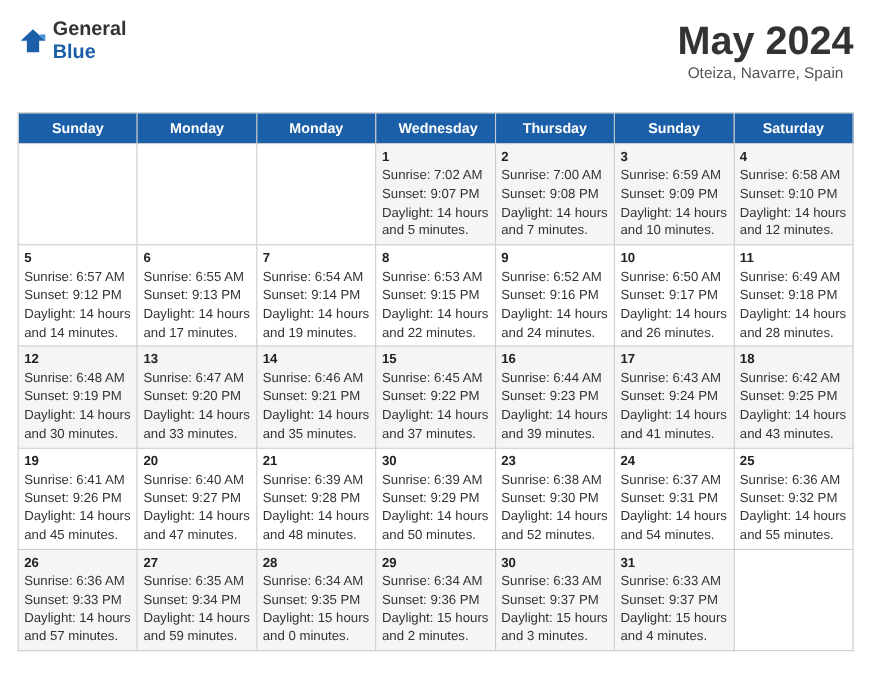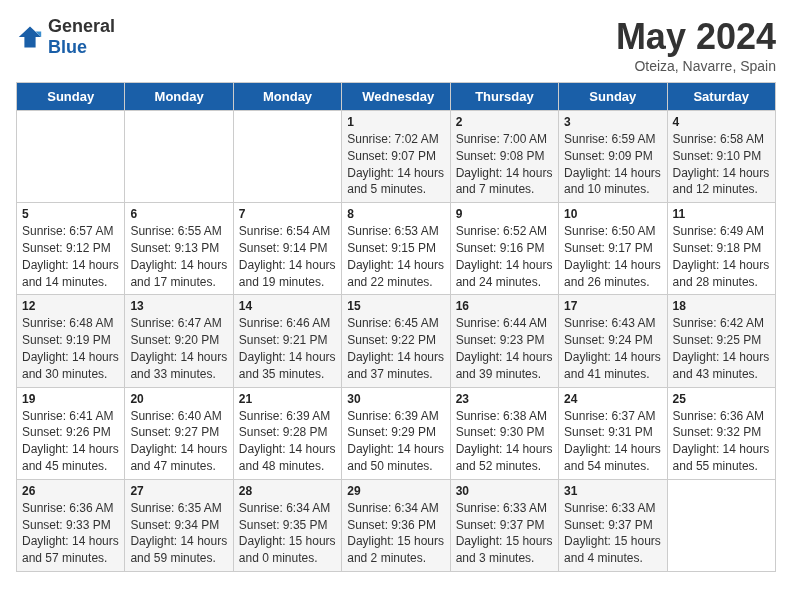--- a/index.html
+++ b/index.html
@@ -7,21 +7,21 @@
       font-family: Arial, sans-serif;
       background: #fff;
       width: 792px;
       min-height: 612px;
       padding: 16px;
     }
     .header-area {
       display: flex;
       justify-content: space-between;
       align-items: flex-start;
-      margin-bottom: 8px;
+      margin-bottom: 28px;
     }
     .logo {
       display: flex;
       align-items: center;
       gap: 4px;
     }
     .logo-text-general {
       font-size: 18px;
       font-weight: bold;
       color: #333;
@@ -29,21 +29,21 @@
     .logo-text-blue {
       font-size: 18px;
       font-weight: bold;
       color: #1a5fa8;
     }
     .logo-icon {
       width: 28px;
       height: 28px;
     }
     .title-area {
-      text-align: right;
+      text-align: center;
     }
     .main-title {
       font-size: 36px;
       font-weight: bold;
       color: #333;
     }
     .subtitle {
       font-size: 14px;
       color: #555;
     }

